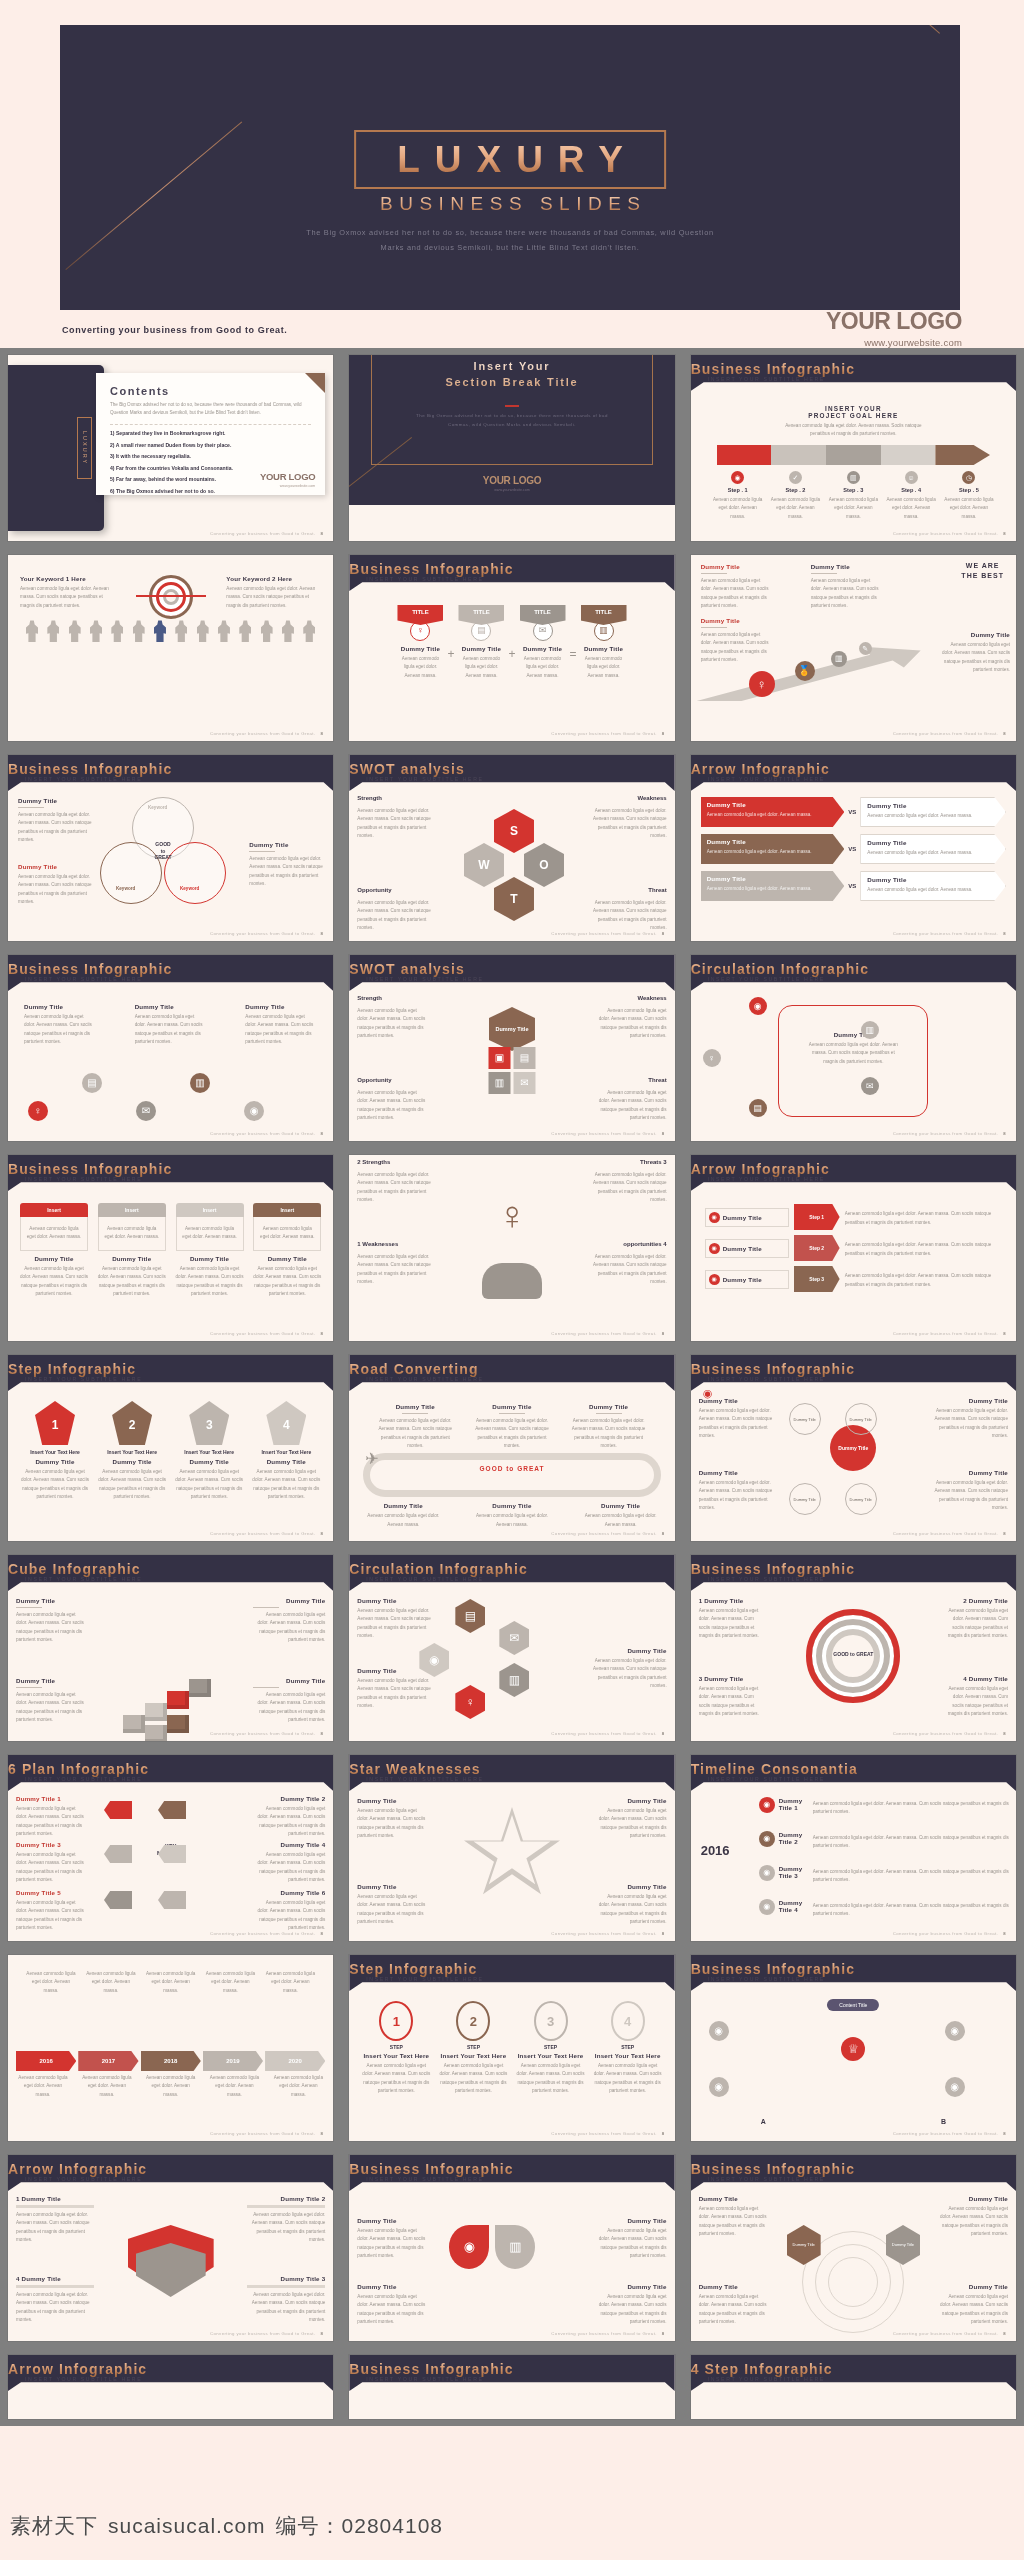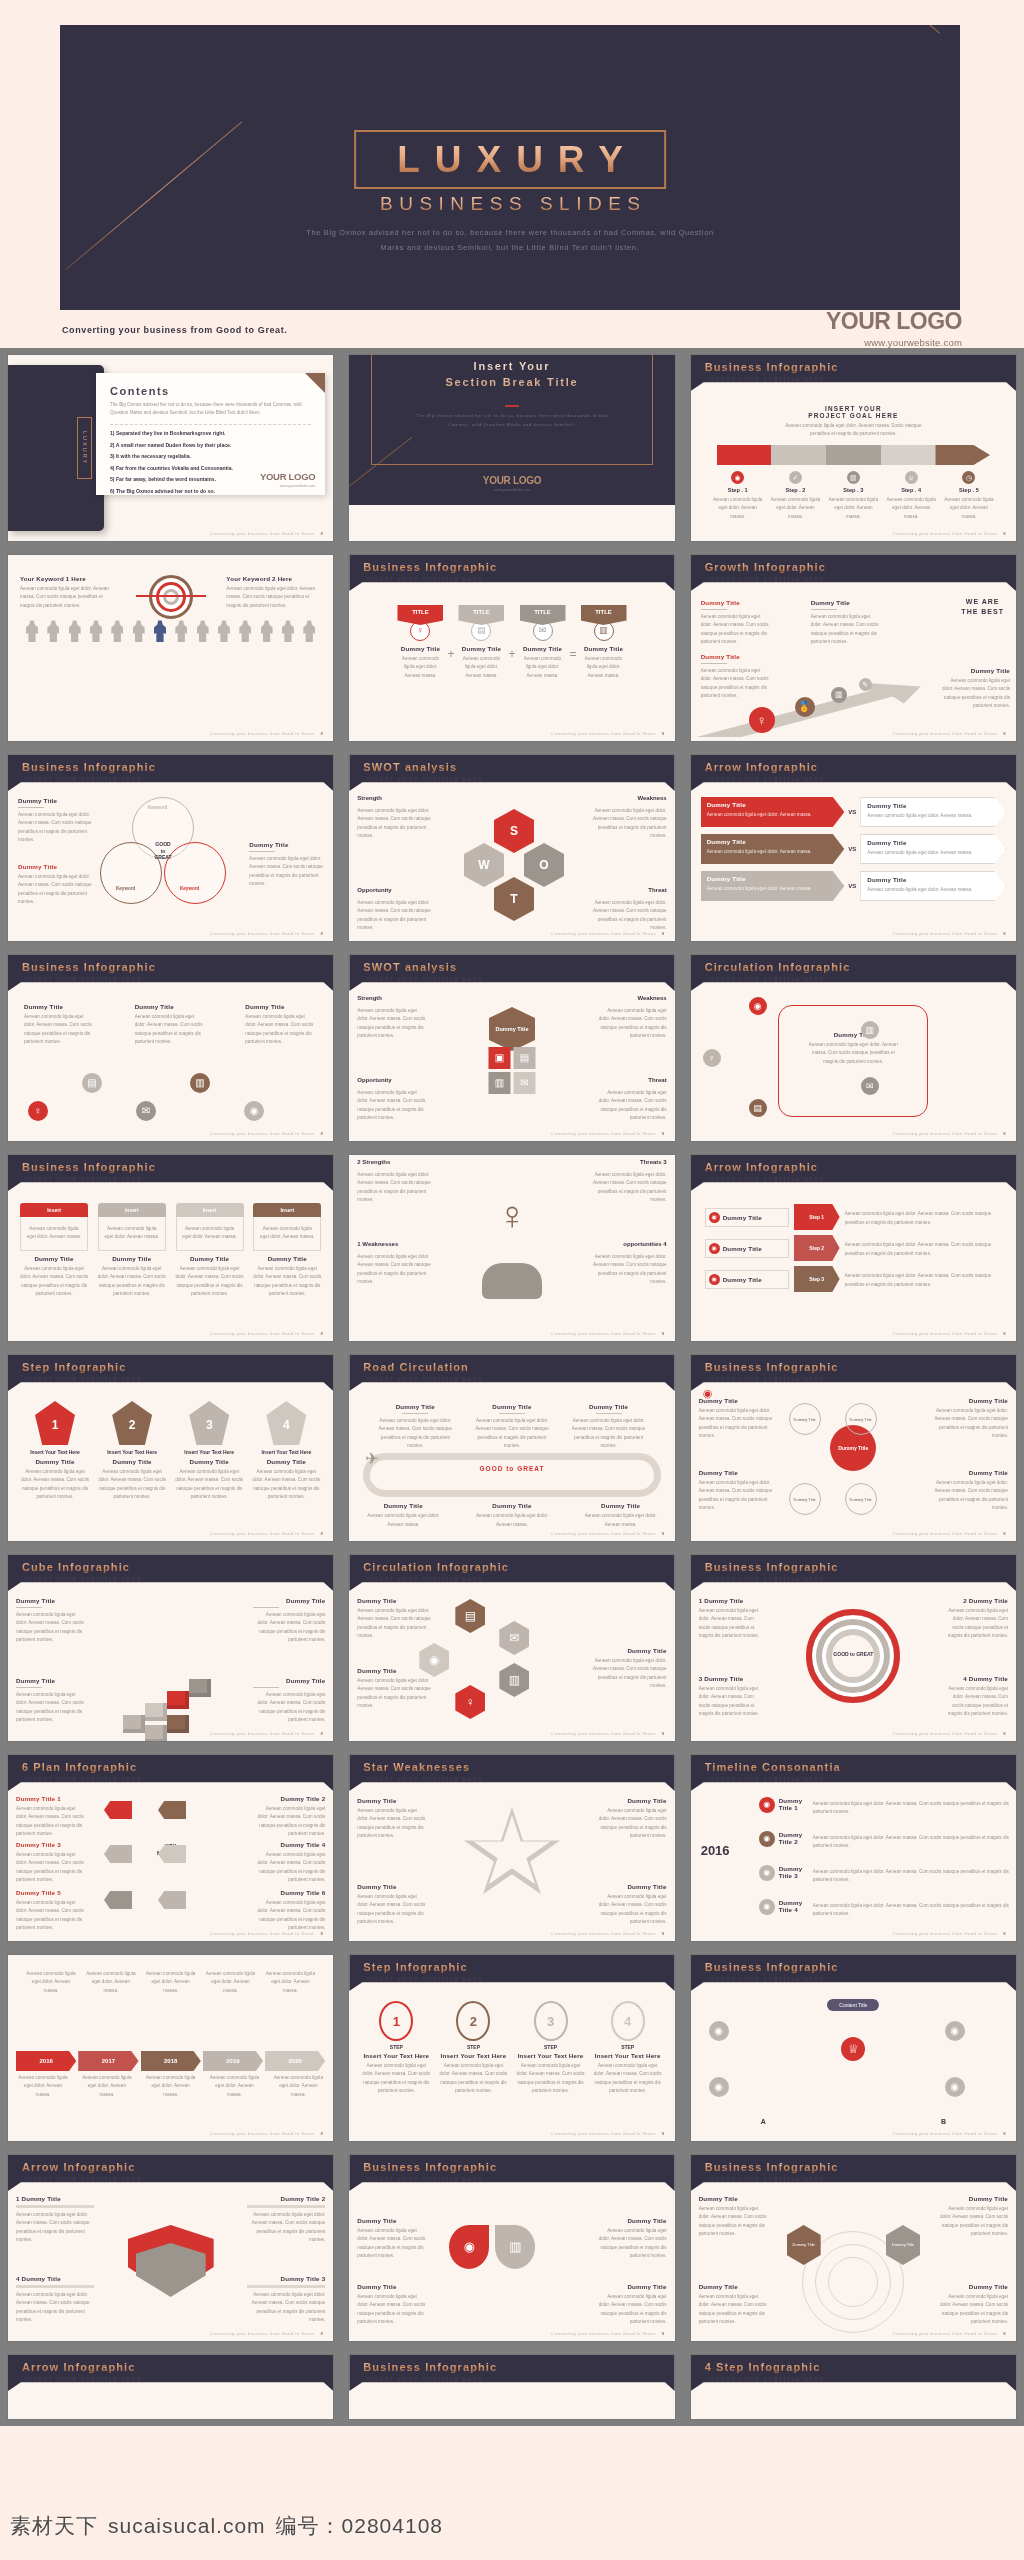--- a/index.html
+++ b/index.html
@@ -66,21 +66,21 @@
     position: relative; width: 100%; height: 186px; background: #fcf4ee;
     overflow: hidden; box-shadow: 0 0 0 1px rgba(0,0,0,0.06);
   }
 
   
   .banner {
     position: relative; height: 36px; background: #343145;
     clip-path: polygon(0 0, 100% 0, 100% 100%, 97% 76%, 4% 76%, 0 100%);
   }
   .banner-title {
-    position: absolute; left: 14px; top: 6px; font-size: 11px; font-weight: 700;
+    position: absolute; left: 0; top: 6px; font-size: 14px; font-weight: 700;
     letter-spacing: 1.1px;
     background: linear-gradient(180deg,#f3c5a4 0%, #cf8f63 55%, #a1663d 100%);
     -webkit-background-clip: text; background-clip: text; color: transparent;
   }
   .banner-sub {
     position: absolute; left: 17px; top: 21px; font-size: 5.2px; letter-spacing: 1.6px;
     color: #4a4557;
   }
   .slide-body { position: relative; height: 150px; padding: 8px 12px; }
   .slide-foot {
@@ -347,24 +347,20 @@
               <div class="dummy-t" style="margin-top: 4px;">Dummy Title</div>
               <div class="lorem" style="text-align: center;">Aenean commodo ligula eget dolor. Aenean massa.</div>
             </div>
           </div>
         </div>
         <div class="slide-foot">Converting your business from Good to Great.<span class="pg">8</span></div>
       </div>
     </div>
     <div class="cell">
       <div class="slide">
-        <div class="banner">
-          <div class="banner-title">Growth Infographic</div>
-          <div class="banner-sub">INSERT YOUR SUBTITLE HERE</div>
-        </div>
         <div class="slide-body">
           <div class="cen" style="position: absolute; right: 12px; top: 6px; font-size: 7px; font-weight: 700; color: rgb(59, 53, 69); line-height: 1.4; letter-spacing: 1px;">WE ARE<br>THE BEST</div>
           <div style="position: absolute; left: 6px; bottom: 4px; width: 280px; height: 70px; background: rgb(207, 200, 193); clip-path: polygon(0px 100%, 62% 34%, 58% 22%, 80% 28%, 74% 52%, 70% 42%, 16% 100%);"></div>
           <div style="position: absolute; left: 10px; top: 8px; width: 70px;">
             <div class="dummy-t accent">Dummy Title</div>
             <div class="rule"></div>
             <div class="lorem">Aenean commodo ligula eget dolor. Aenean massa. Cum sociis natoque penatibus et magnis dis parturient montes.</div>
           </div>
           <div style="position: absolute; left: 120px; top: 8px; width: 70px;">
             <div class="dummy-t">Dummy Title</div>
@@ -734,21 +730,21 @@
               <div class="lorem" style="text-align: center;">Aenean commodo ligula eget dolor. Aenean massa. Cum sociis natoque penatibus et magnis dis parturient montes.</div>
             </div>
           </div>
         </div>
         <div class="slide-foot">Converting your business from Good to Great.<span class="pg">8</span></div>
       </div>
     </div>
     <div class="cell">
       <div class="slide">
         <div class="banner">
-          <div class="banner-title">Road Circulation</div>
+          <div class="banner-title">Road Converting</div>
           <div class="banner-sub">INSERT YOUR SUBTITLE HERE</div>
         </div>
         <div class="slide-body">
           <div class="col3" style="margin: 4px 16px 0px;">
             <div class="cen" style="width: 76px;">
               <div class="dummy-t">Dummy Title</div>
               <div class="rule" style="margin: 3px auto;"></div>
               <div class="lorem" style="text-align: center;">Aenean commodo ligula eget dolor. Aenean massa. Cum sociis natoque penatibus et magnis dis parturient montes.</div>
             </div>
             <div class="cen" style="width: 76px;">

